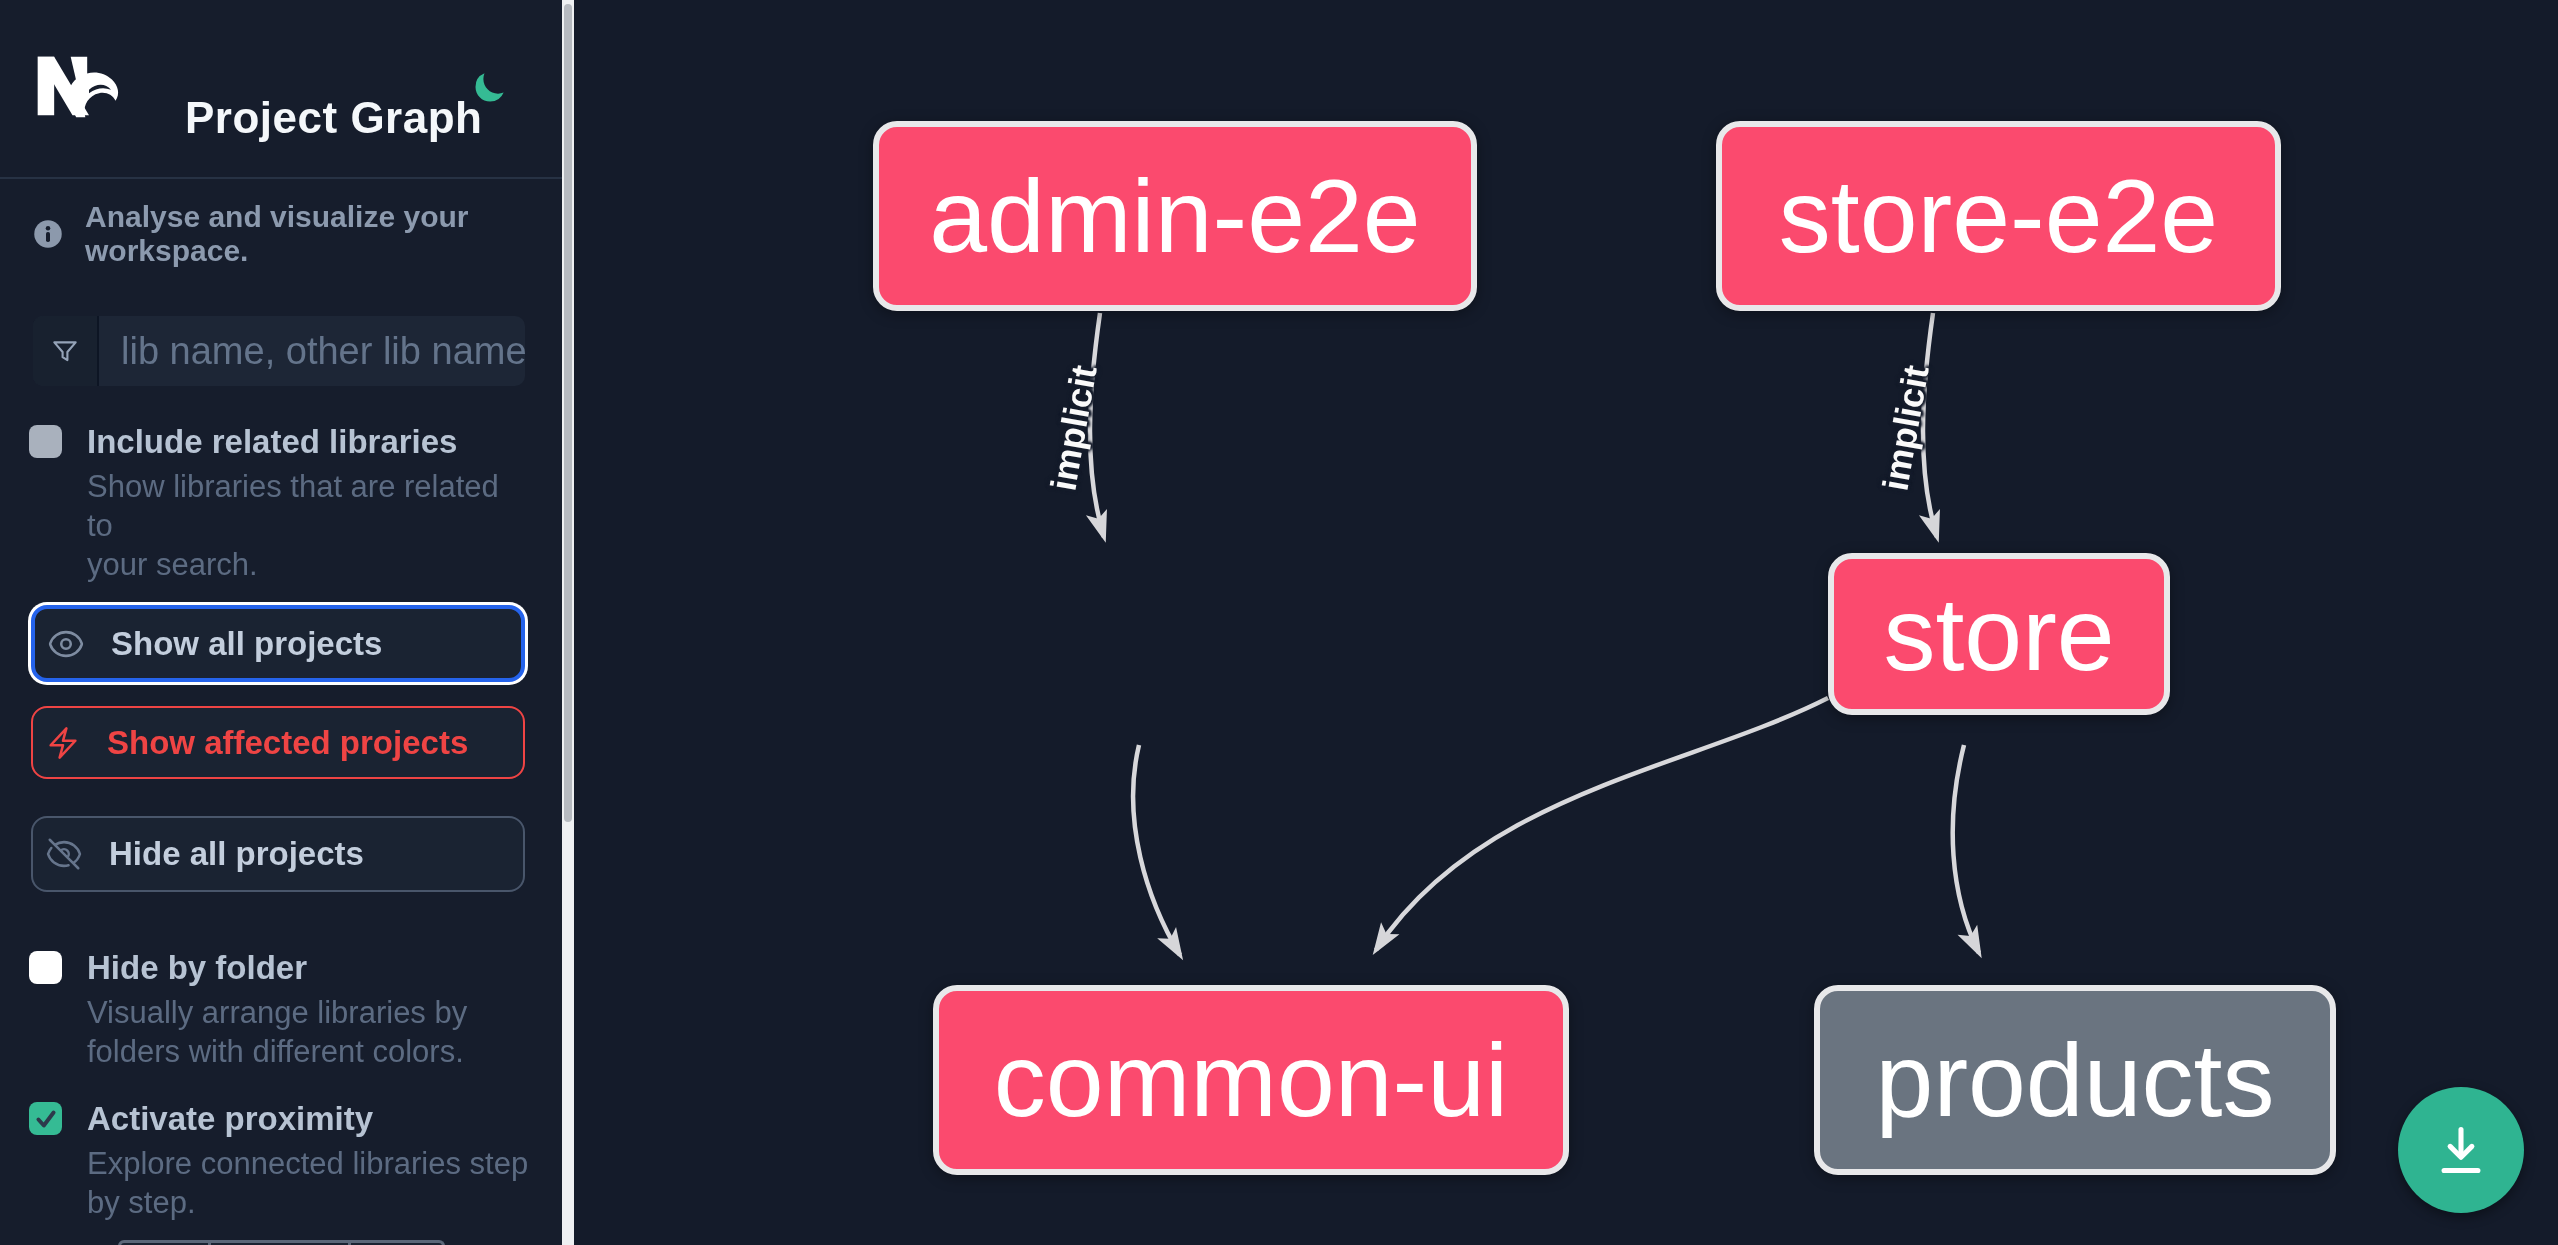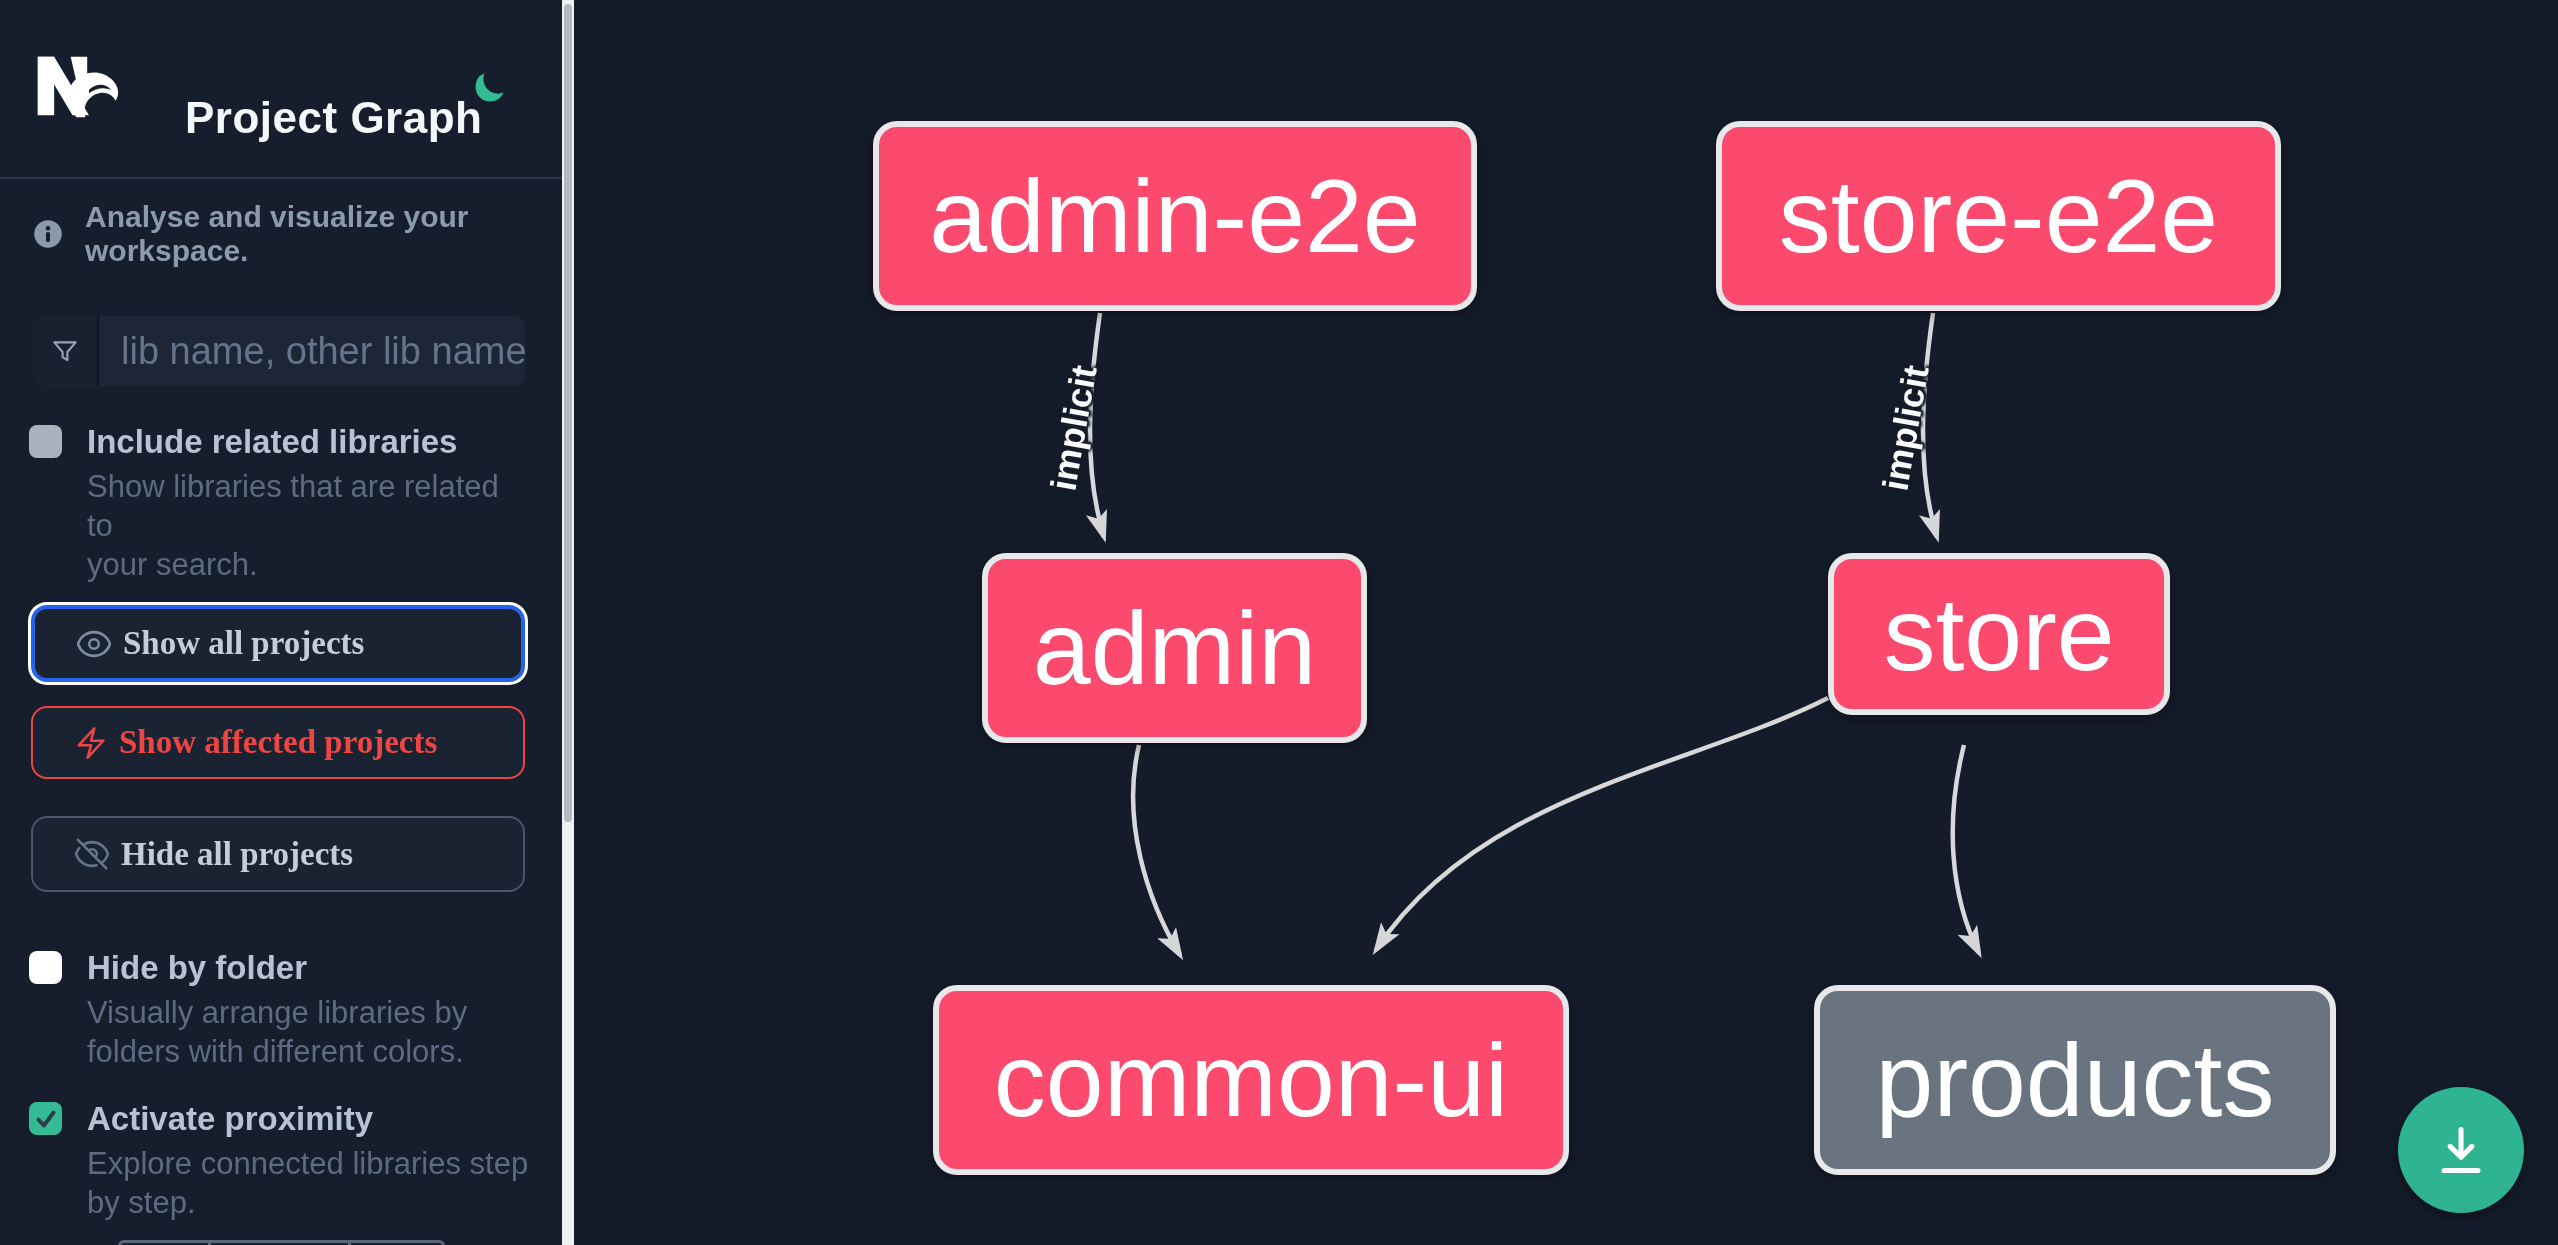--- a/index.html
+++ b/index.html
@@ -24,22 +24,22 @@
   .opt{position:absolute;left:29px;width:500px;}
   .opt .cb{position:absolute;left:0;top:2px;width:33px;height:33px;border-radius:8px;cursor:pointer;}
   .cb.gray{background:#a9b1bd;}
   .cb.white{background:#ffffff;}
   .cb.green{background:#35bb94;display:flex;align-items:center;justify-content:center;}
   .opt .txt{margin-left:58px;}
   .opt-label{font-size:33px;font-weight:700;color:#b7c3d3;line-height:37px;}
   .opt-desc{font-size:31px;font-weight:400;color:#5c6b82;line-height:39px;margin-top:7px;white-space:pre-line;}
 
   .sbtn{position:absolute;left:31px;width:494px;box-sizing:border-box;border-radius:16px;background:#1a2332;
-        display:flex;align-items:center;gap:10px;padding-left:40px;cursor:pointer;
-        font-family:Liberation Serif, serif;font-size:33px;font-weight:600;color:#c3cedd;}
+        display:flex;align-items:center;gap:26px;padding-left:12px;cursor:pointer;
+        font-family:Liberation Sans, sans-serif;font-size:33px;font-weight:600;color:#c3cedd;}
   #btn-show-all{top:605px;height:77px;border:4px solid #2563eb;box-shadow:0 0 0 3px #ffffff;}
   #btn-show-affected{top:706px;height:73px;border:2px solid #ef4444;color:#ef4444;}
   #btn-hide-all{top:805px;height:76px;border:2px solid #49566b;margin-top:11px;}
   .sbtn svg{flex:none;}
 
   .segmented{position:absolute;left:118px;top:1240px;width:327px;height:6px;background:#1a2332;
              border:3px solid #5b6779;border-bottom:none;border-radius:14px 14px 0 0;box-sizing:border-box;}
   .segmented .seg-div{position:absolute;top:0;width:3px;height:6px;background:#5b6779;}
 
   .scroll-track{position:absolute;left:562px;top:0;width:12px;height:1245px;background:#eef0f2;}
@@ -73,21 +73,20 @@
         <path d="M1100,313 C1089,390 1083,468 1104,537" marker-end="url(#arrow)"></path>
         <path d="M1933,313 C1922,390 1916,468 1937,537" marker-end="url(#arrow)"></path>
         <path d="M1139,745 C1121,820 1147,900 1180,955" marker-end="url(#arrow)"></path>
         <path d="M1828,698 C1690,768 1479,793 1376,950" marker-end="url(#arrow)"></path>
         <path d="M1964,745 C1945,820 1950,895 1979,953" marker-end="url(#arrow)"></path>
       </g>
     </svg>
 
     <div class="node" style="left:873px;top:121px;width:604px;height:190px;">admin-e2e</div>
     <div class="node" style="left:1716px;top:121px;width:565px;height:190px;">store-e2e</div>
-    <div class="node" style="left:982px;top:553px;width:385px;height:190px;">admin</div>
     <div class="node" style="left:1828px;top:553px;width:342px;height:162px;">store</div>
     <div class="node" style="left:933px;top:985px;width:636px;height:190px;">common-ui</div>
     <div class="node gray" style="left:1814px;top:985px;width:522px;height:190px;">products</div>
 
     <div class="edge-label" style="left:1074px;top:428px;">implicit</div>
     <div class="edge-label" style="left:1906px;top:428px;">implicit</div>
 
     <button id="fab" title="">
       <span style="display:flex;">
         <svg width="58" height="58" viewBox="0 0 24 24" fill="none" stroke="#ffffff" stroke-width="2.1" stroke-linecap="round" stroke-linejoin="round">

